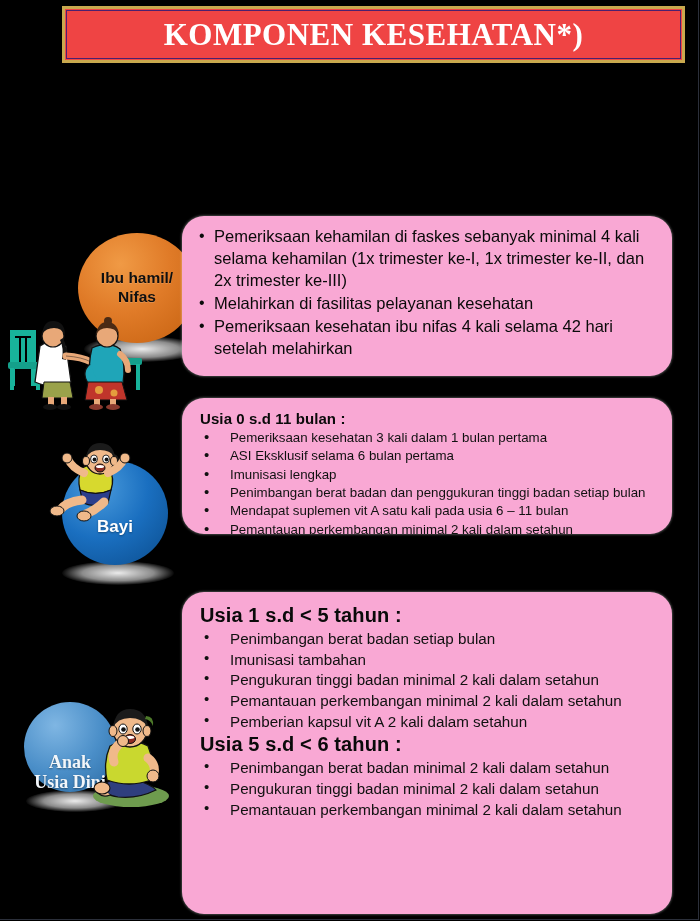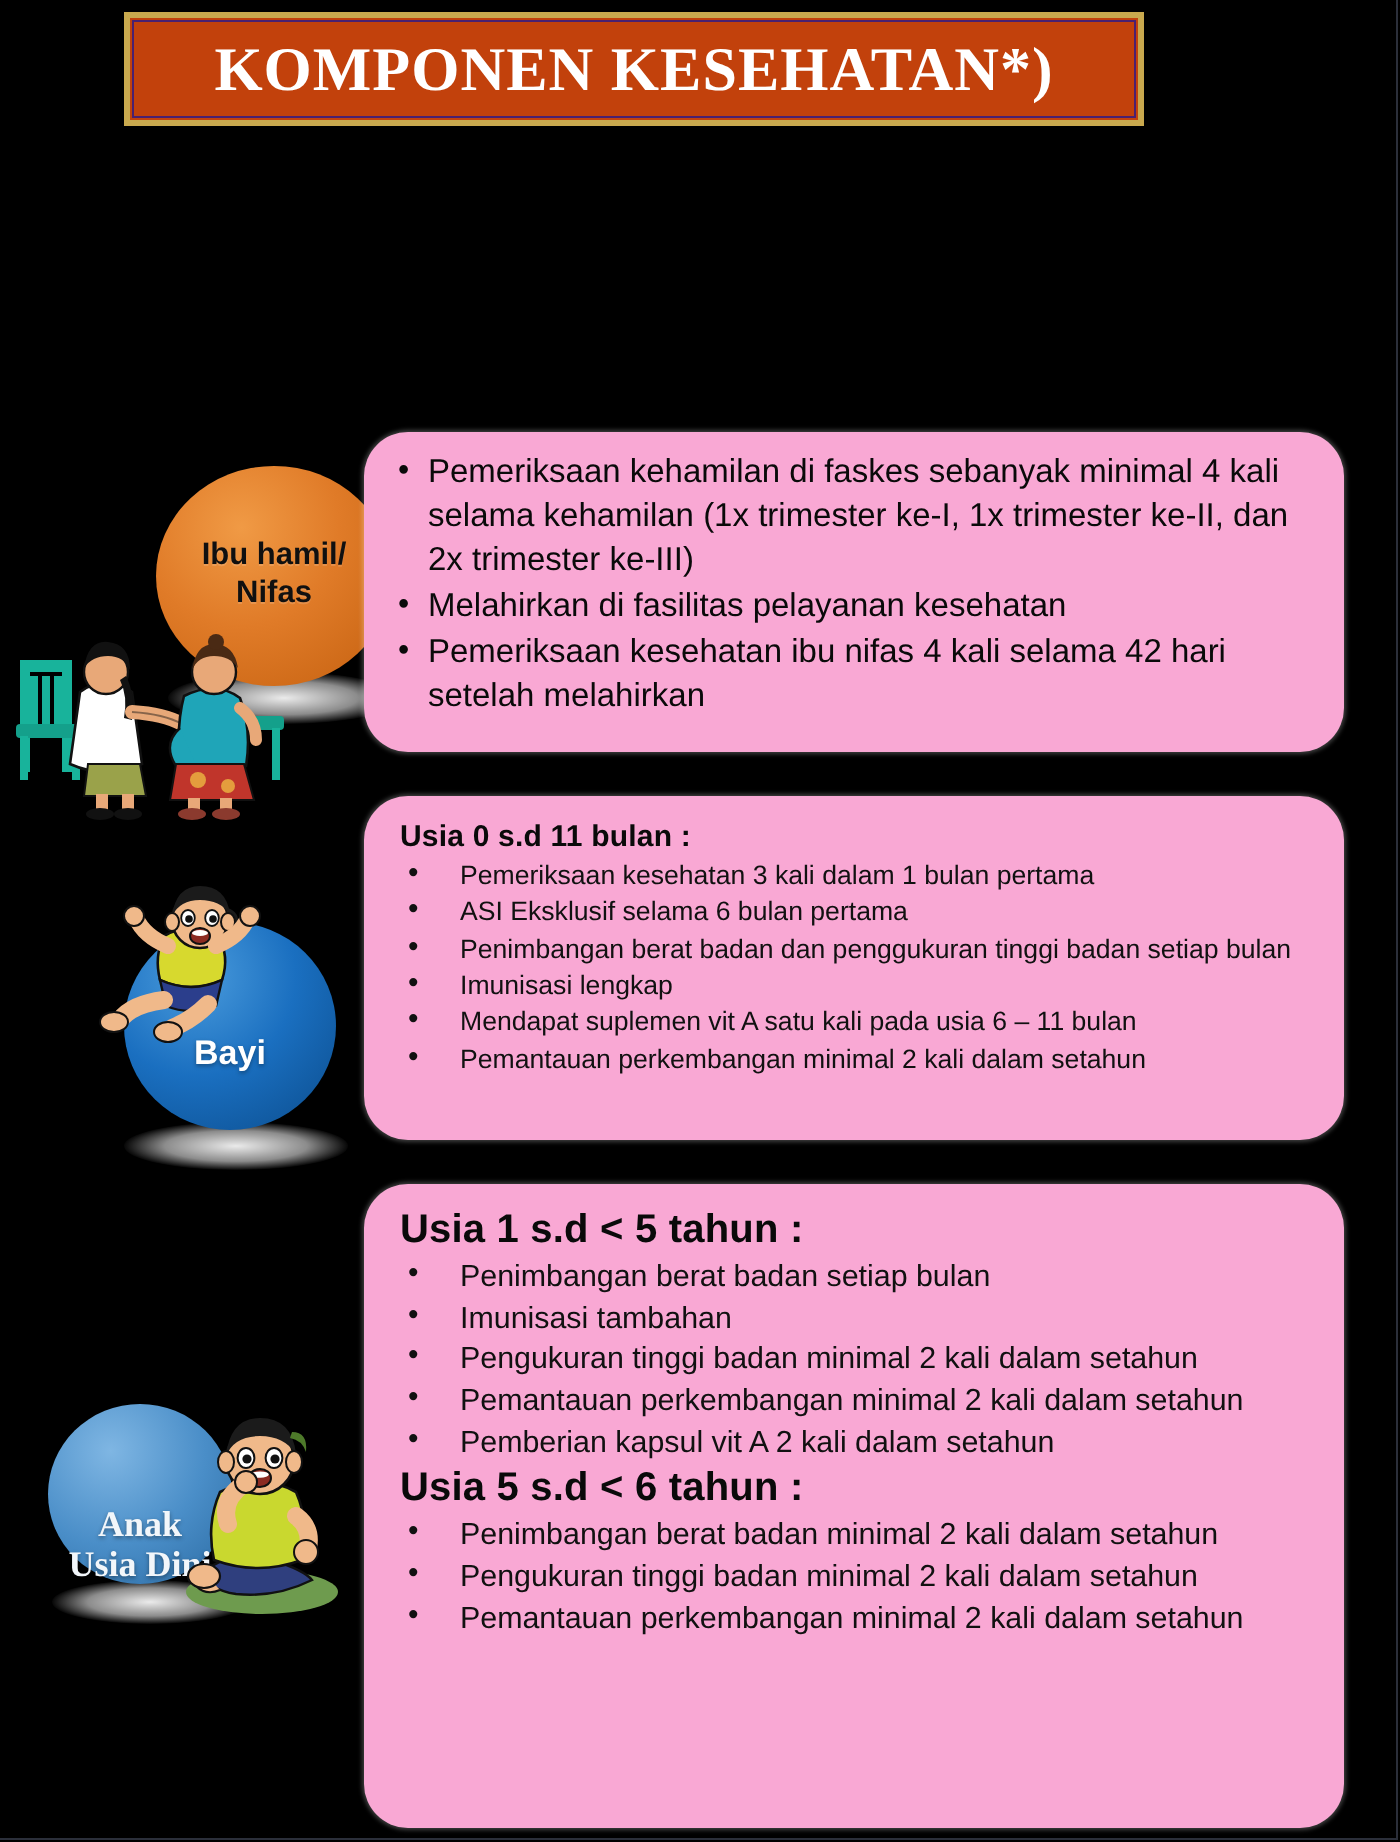--- a/index.html
+++ b/index.html
@@ -25,23 +25,23 @@
     border-bottom: 1px solid #2b2f3a;
     box-sizing: border-box;
     pointer-events: none;
   }
 
   
   #title-banner {
     position: absolute;
     left: 62px;
     top: 6px;
-    width: 510px;
+    width: 623px;
     height: 57px;
-    background: #c2410c;
+    background: #ef4444;
     border: 3px solid #C9A94E;
     box-sizing: border-box;
     display: flex;
     align-items: center;
     justify-content: center;
   }
   #title-banner .inner-rule {
     position: absolute;
     left: 1px; top: 1px; right: 1px; bottom: 1px;
     border: 1px solid #4a2070;
@@ -63,21 +63,21 @@
   .content-box {
     position: absolute;
     background: #f9a8d4;
     border-radius: 22px;
     box-sizing: border-box;
     box-shadow: 0 0 2px 1px rgba(255,255,255,0.25);
     padding: 10px 14px 22px 16px;
     overflow: hidden;
   }
   #box-ibu-hamil { left: 182px; top: 216px; width: 490px; height: 160px; }
-  #box-bayi      { left: 182px; top: 398px; width: 490px; height: 172px; }
+  #box-bayi      { left: 182px; top: 398px; width: 490px; height: 136px; }
   #box-anak      { left: 182px; top: 592px; width: 490px; height: 322px; }
 
   .box-heading {
     font-family: "Liberation Sans", sans-serif;
     font-weight: bold;
     font-size: 15px;
     color: #0a0a0a;
     margin: 2px 0 2px 2px;
     letter-spacing: 0.1px;
   }
@@ -319,22 +319,22 @@
 
   <ellipse cx="13" cy="71" rx="7" ry="5" fill="#F0B98A" stroke="#111" stroke-width="1"></ellipse>
   <ellipse cx="40" cy="76" rx="7" ry="5" fill="#F0B98A" stroke="#111" stroke-width="1"></ellipse>
 </svg>
 
 <div class="content-box" id="box-bayi">
   <div class="box-heading">Usia 0 s.d 11 bulan :</div>
   <ul class="sq-list">
     <li>Pemeriksaan  kesehatan  3 kali dalam  1 bulan  pertama</li>
     <li>ASI Eksklusif  selama  6 bulan  pertama</li>
+    <li>Imunisasi  lengkap</li>
     <li>Penimbangan  berat badan  dan  penggukuran  tinggi badan  setiap bulan</li>
-    <li>Imunisasi  lengkap</li>
     <li>Mendapat  suplemen  vit A satu kali pada usia 6 – 11 bulan</li>
     <li>Pemantauan  perkembangan  minimal 2 kali dalam  setahun</li>
   </ul>
 </div>
 
 <div class="sphere-shadow" id="shadow-anak"></div>
 <div class="sphere" id="sphere-anak">
   <div class="sphere-label">
     <span>Anak</span><br>
     <span>Usia Dini</span>

